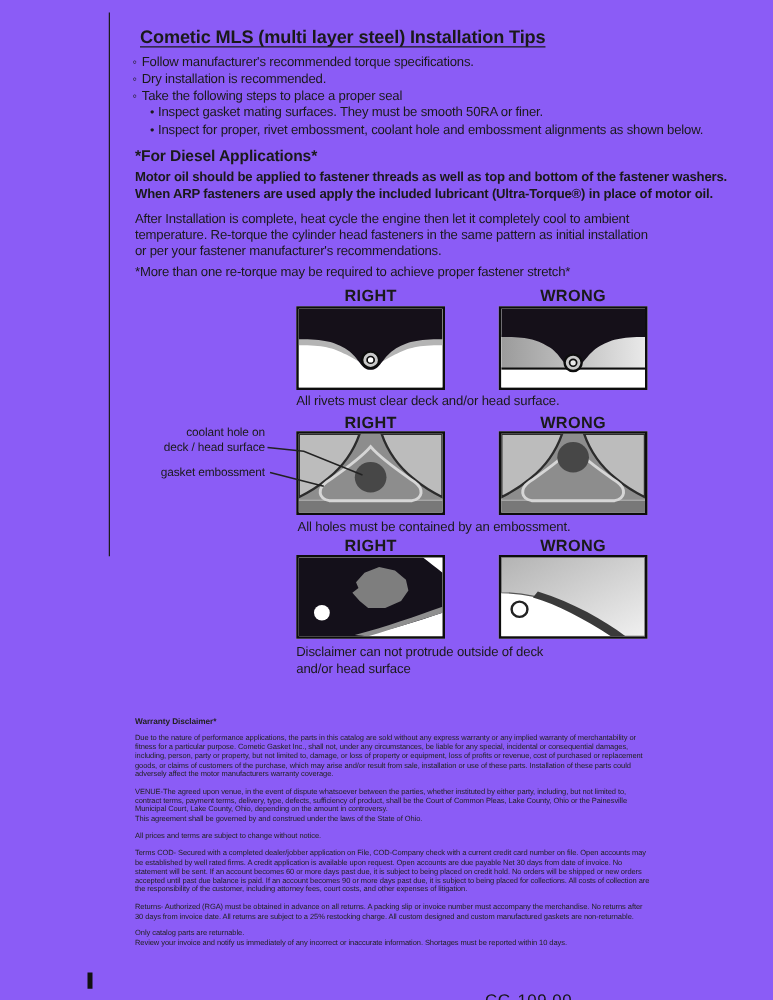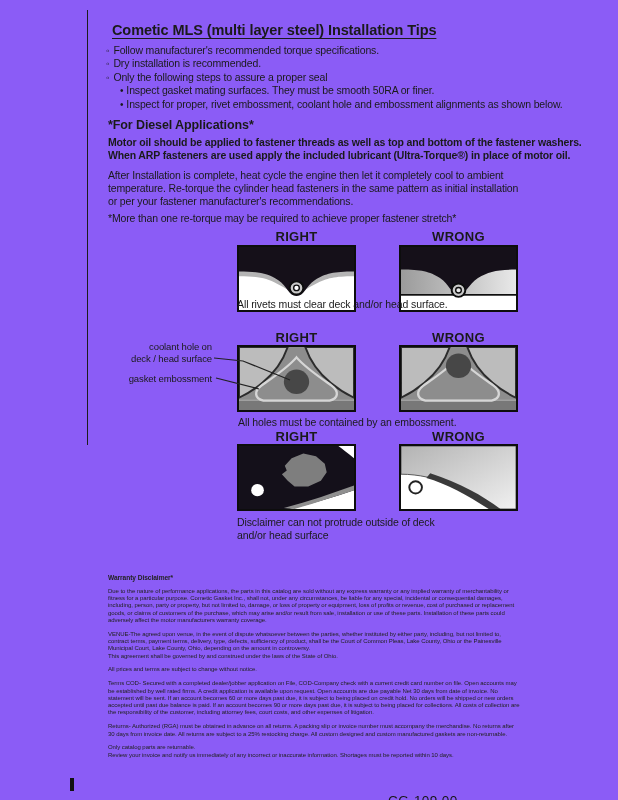--- a/index.html
+++ b/index.html
@@ -56,21 +56,21 @@
 <div id="page">
 
   <div id="scan-line" class="abs"></div>
   <div id="scan-mark" class="abs"></div>
 
   <div id="title" class="abs">Cometic MLS (multi layer steel) Installation Tips</div>
 
   <div class="bullets abs">
     <div class="b">Follow manufacturer's recommended torque specifications.</div>
     <div class="b">Dry installation is recommended.</div>
-    <div class="b">Only the following steps to assure a proper seal</div>
+    <div class="b">Take the following steps to place a proper seal</div>
     <div class="sub">Inspect gasket mating surfaces.  They must be smooth 50RA or finer.</div>
     <div class="sub">Inspect for proper, rivet embossment, coolant hole and embossment alignments as shown below.</div>
   </div>
 
   <div id="diesel-heading" class="abs">*For Diesel Applications*</div>
   <div id="diesel-p1" class="para abs">Motor oil should be applied to fastener threads as well as top and bottom of the fastener washers.
 When ARP fasteners are used apply the included lubricant (Ultra-Torque®) in place of motor oil.</div>
   <div id="diesel-p2" class="para abs">After Installation is complete, heat cycle the engine then let it completely cool to ambient
 temperature. Re-torque the cylinder head fasteners in the same pattern as initial installation
 or per your fastener manufacturer's recommendations.</div>
@@ -100,21 +100,21 @@
       </defs>
       <rect width="118" height="67" fill="#ffffff"></rect>
       <rect x="0" y="22" width="118" height="28.5" fill="url(#g1)"></rect>
       <path d="M0,0 H118 V24 C98,24 90,26 79,33 C69,40 67,50 59,50 C51,50 50,40 40,33 C29,26 21,24 0,24 Z" fill="#151019"></path>
       <rect x="0" y="50" width="118" height="1.8" fill="#0d0d0d"></rect>
       <circle cx="59" cy="46" r="7" fill="#c9c9c9" stroke="#0d0d0d" stroke-width="2"></circle>
       <circle cx="59" cy="46" r="2.9" fill="#e9e9e9" stroke="#0d0d0d" stroke-width="1.4"></circle>
     </svg>
   </div>
 
-  <div class="caption abs" style="left:237px;top:298px;text-align:right;">All rivets must clear deck and/or head surface.</div>
+  <div class="caption abs" style="left:237px;top:315px;text-align:right;">All rivets must clear deck and/or head surface.</div>
 
   <div class="fig-label abs" style="left:237px;top:330px;">RIGHT</div>
   <div class="fig-label abs" style="left:399px;top:330px;">WRONG</div>
 
   <div class="annot abs" style="left:60px;top:341px;">coolant hole on
 deck / head surface</div>
   <div class="annot abs" style="left:60px;top:373px;">gasket embossment</div>
 
   <div class="panel abs" style="left:237px;top:345px;">
     <svg viewBox="0 0 118 67" preserveAspectRatio="none">

